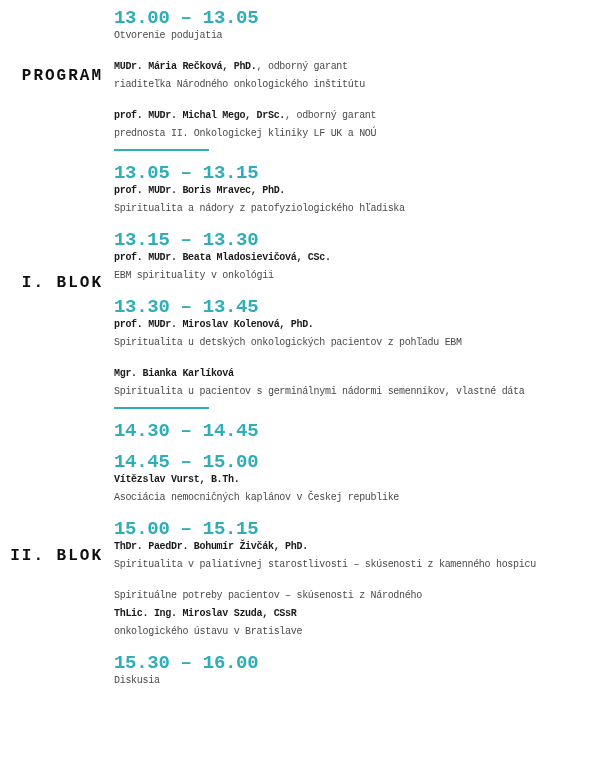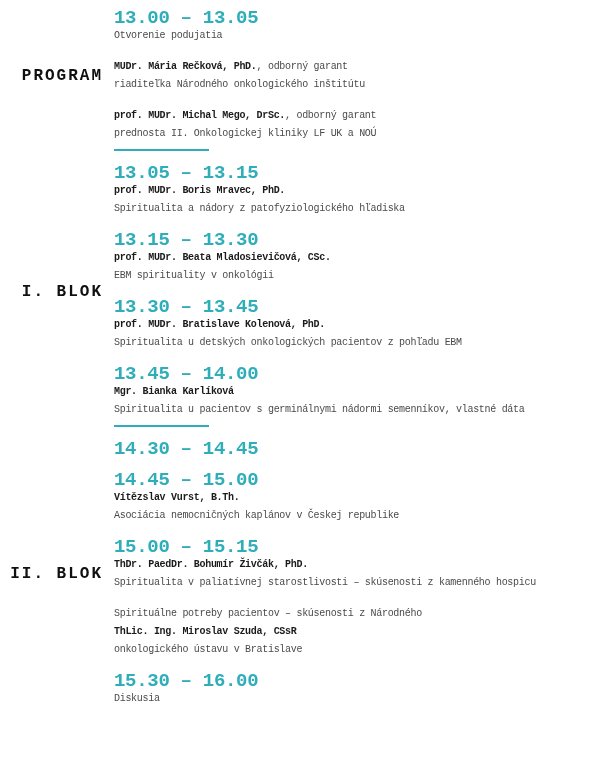--- a/index.html
+++ b/index.html
@@ -120,29 +120,28 @@
 
   <div class="line"><span class="b"></span><span class="r">EBM spirituality v onkológii</span></div>
 </div>
           </div>
   </div>
 
   <div class="entry">
     <div class="time">13.30 – 13.45</div>
     <div class="paras">
             <div class="para">
-  <div class="line"><span class="b">prof. MUDr. Bratislave Kolenová, PhD.</span><span class="r"></span></div>
+  <div class="line"><span class="b">prof. MUDr. Miroslav Kolenová, PhD.</span><span class="r"></span></div>
 
   <div class="line"><span class="b"></span><span class="r">Spiritualita u detských onkologických pacientov z pohľadu EBM</span></div>
 </div>
           </div>
   </div>
 
   <div class="entry">
-    <div class="time">13.45 – 14.00</div>
     <div class="paras">
             <div class="para">
   <div class="line"><span class="b">Mgr. Bianka Karlíková</span><span class="r"></span></div>
 
   <div class="line"><span class="b"></span><span class="r">Spiritualita u pacientov s germinálnymi nádormi semenníkov, vlastné dáta</span></div>
 </div>
           </div>
   </div>
 </div>
   </section>

